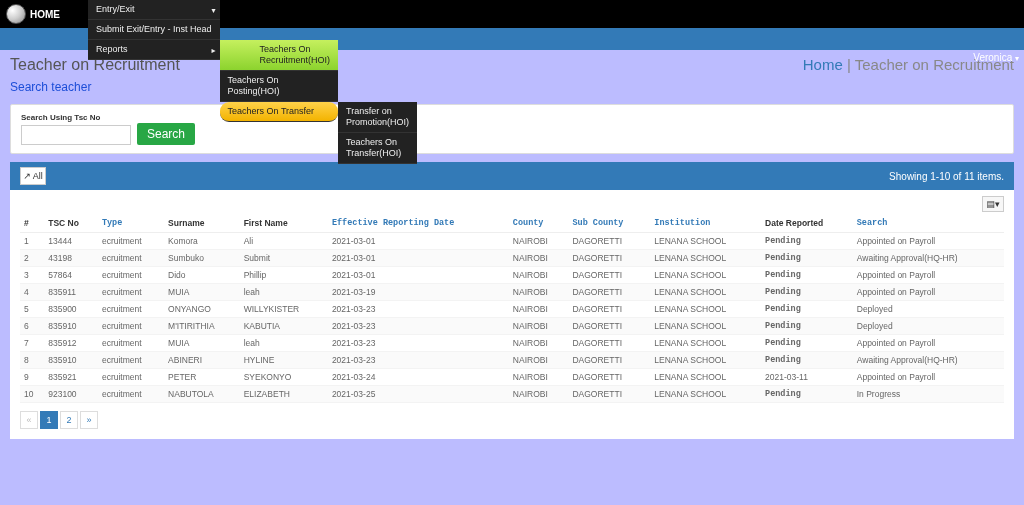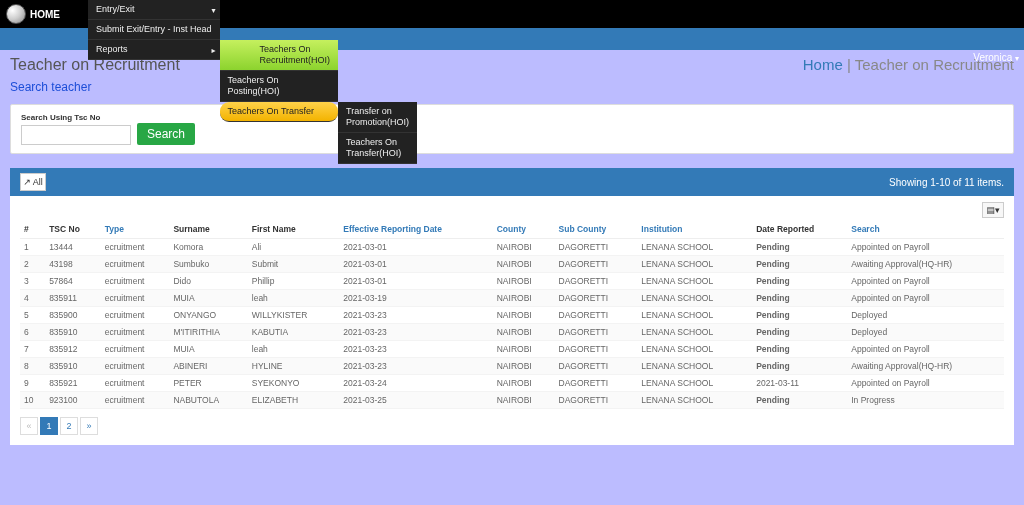--- a/index.html
+++ b/index.html
@@ -116,21 +116,21 @@
   .btn {
     display: inline-block;
     padding: 4px 10px;
     font-size: 12px;
     border: none;
     border-radius: 2px;
     cursor: pointer;
     color: #fff;
   }
   .btn-success { background: #28a745; }
-  .grid-wrap { margin-top: 14px; border-radius: 15px; }
+  .grid-wrap { margin-top: 8px; border-radius: 15px; }
   .grid-top {
     background: #337ab7;
     color: #fff;
     height: 28px;
     display: flex;
     align-items: center;
     justify-content: space-between;
     padding: 0 10px;
     font-size: 10px;
   }
@@ -165,30 +165,30 @@
     font-size: 8.5px;
     margin-top: 18px;
   }
   table.grid th {
     text-align: left;
     font-weight: bold;
     padding: 4px 4px;
     border-bottom: 1px solid #eee;
     color: #333;
   }
-  table.grid th.link { color: #337ab7; font-weight: bold; }
+  table.grid th.link { color: #337ab7; font-weight: bold; font-family: Liberation Mono, monospace; }
   table.grid td {
     padding: 3px 4px;
     border-bottom: 1px solid #f3f3f3;
     color: #666;
     white-space: nowrap;
   }
   table.grid tr:nth-child(even) td { background: #fafafa; }
   .tsc-link { color: #337ab7; cursor:pointer; }
-  .pending { color: #d9534f; font-weight: bold; }
+  .pending { color: #d9534f; font-weight: bold; font-family: Liberation Mono, monospace; }
   .pagination {
     display: flex;
     gap: 2px;
     margin-top: 8px;
   }
   .pg {
     border: 1px solid #ddd;
     min-width: 18px; height: 18px;
     display:flex; align-items:center; justify-content:center;
     font-size: 9px;

